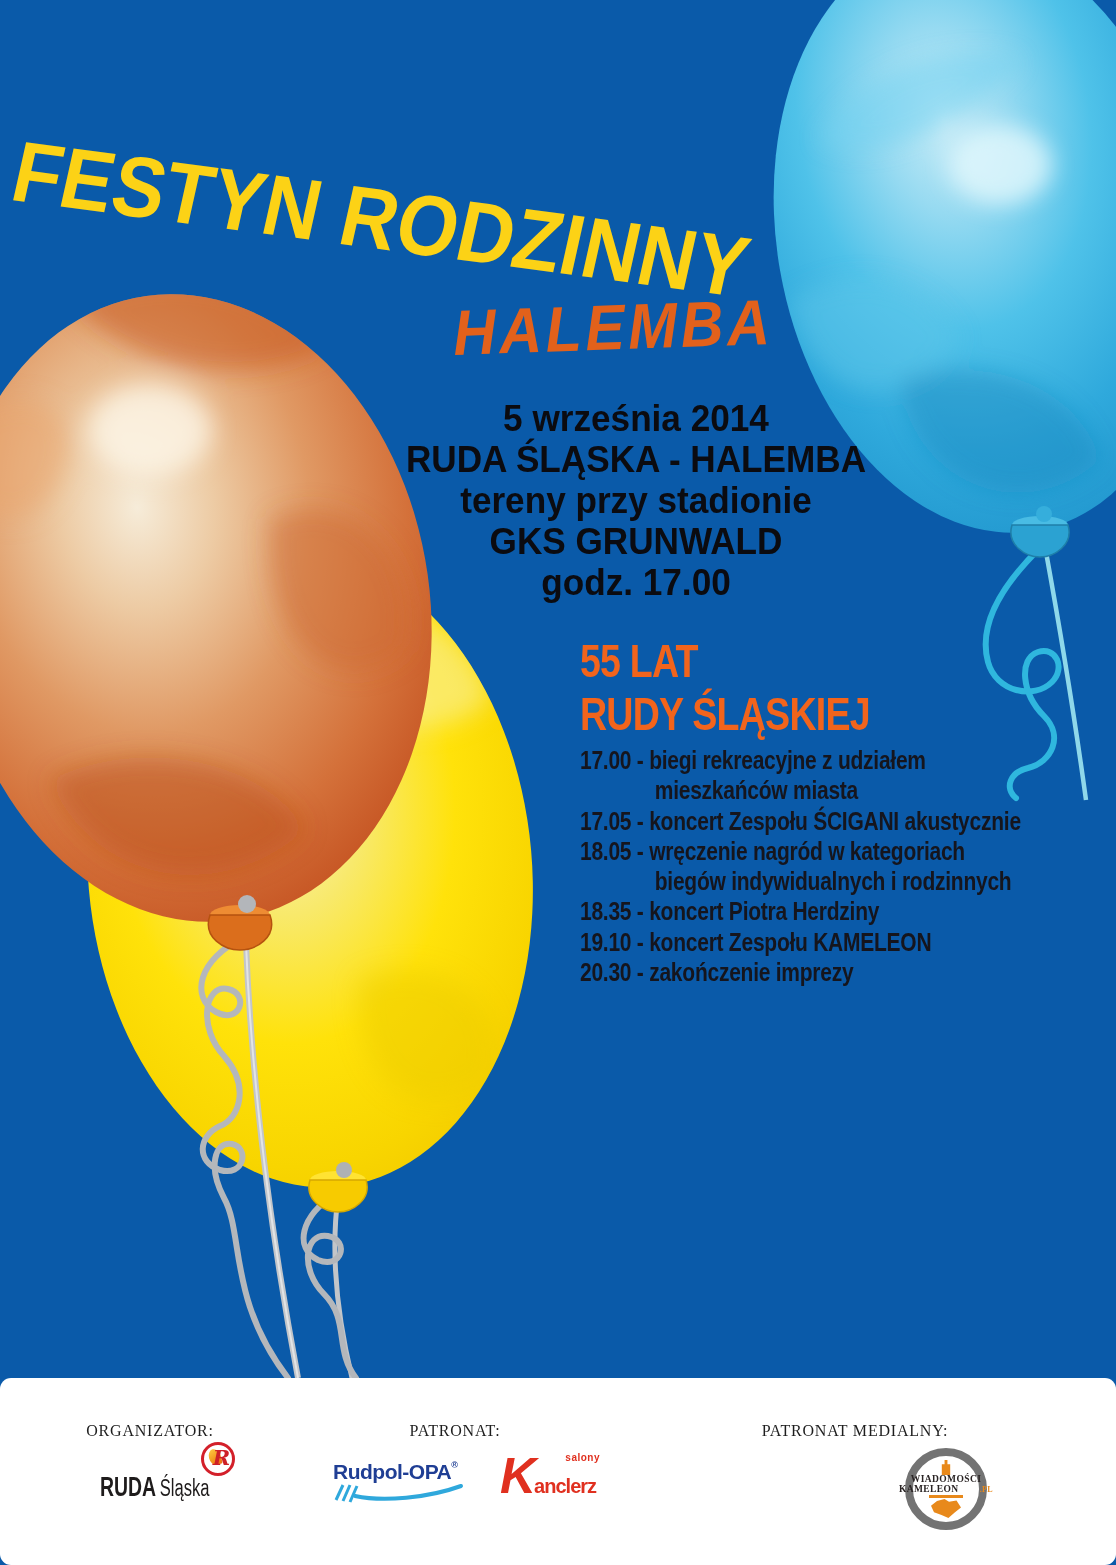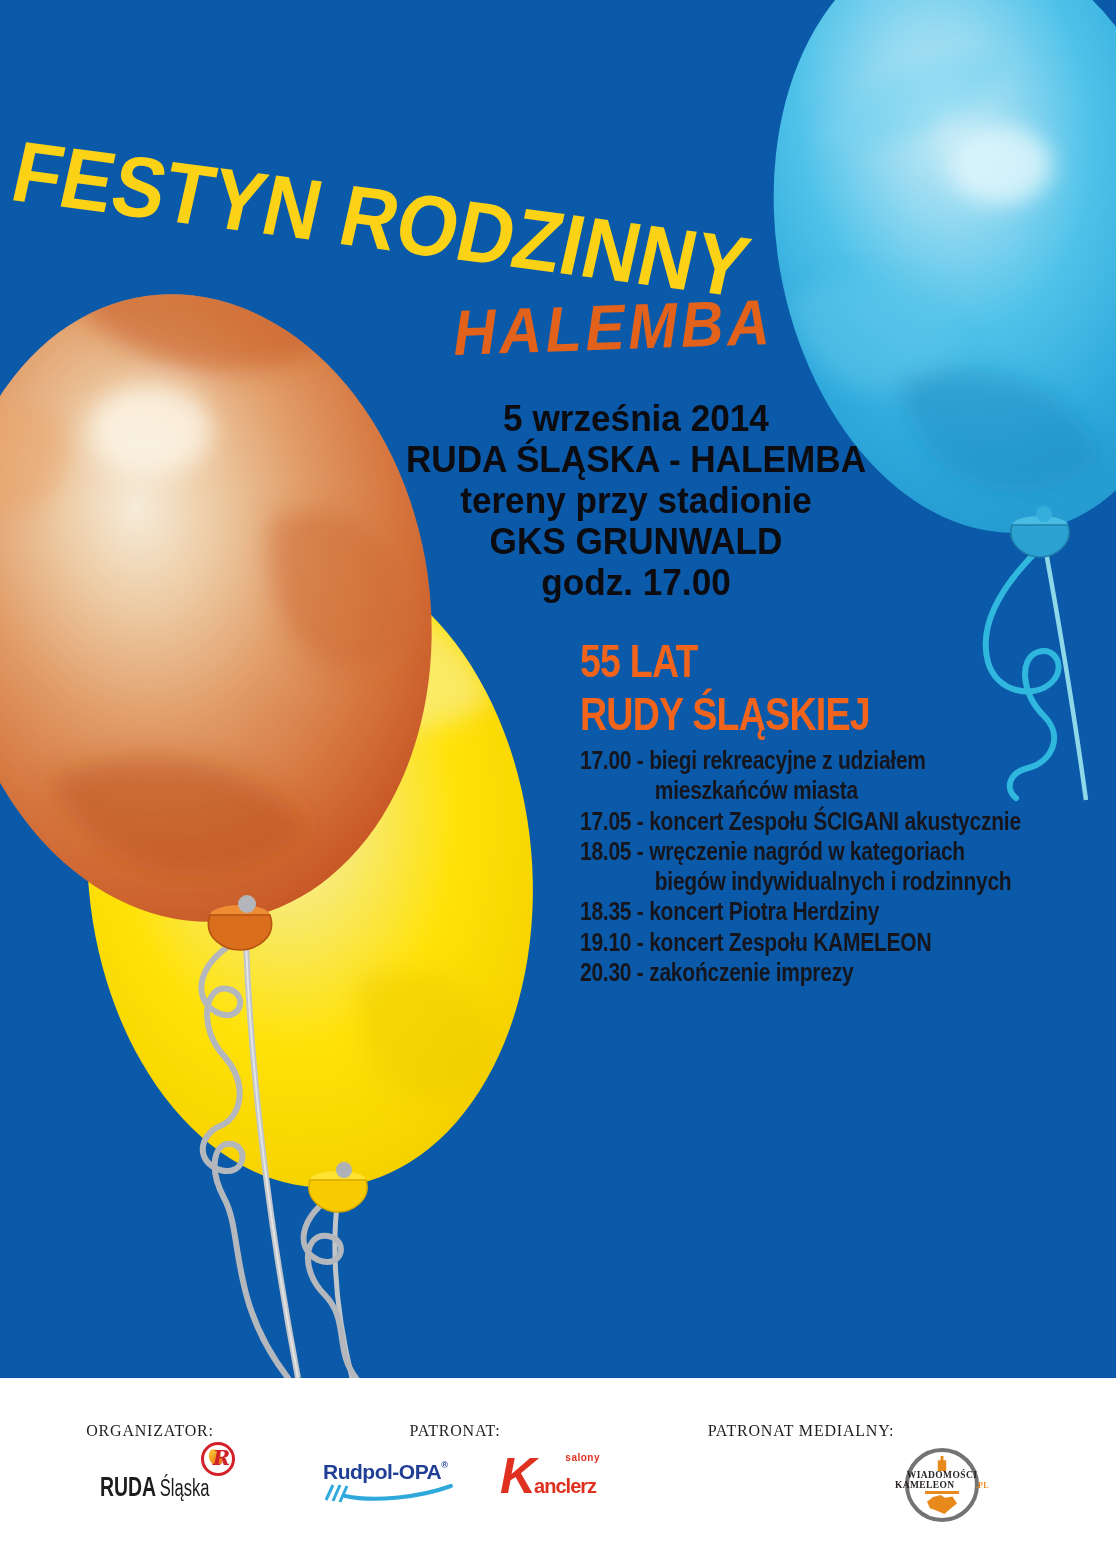--- a/index.html
+++ b/index.html
@@ -33,39 +33,39 @@
       transform:scaleX(.95);transform-origin:50% 0;}
   .anniv{position:absolute;left:580px;top:634px;font-weight:bold;font-size:47px;line-height:53px;
       color:#F2641C;letter-spacing:-1px;white-space:nowrap;
       transform:scaleX(.8);transform-origin:0 0;}
   .schedule{position:absolute;left:580px;top:745px;font-weight:bold;font-size:25px;line-height:30.3px;
       color:#15151D;letter-spacing:-.3px;white-space:nowrap;
       transform:scaleX(.84);transform-origin:0 0;}
   .sched-line.indent{padding-left:89px;}
 
   
-  .footer{position:absolute;left:0;top:1378px;width:1116px;height:187px;background:#FFFFFF;}
+  .footer{position:absolute;left:0;top:1378px;width:1116px;height:187px;background:#FFFFFF;border-radius:11px;}
   .f-label{position:absolute;top:44px;text-align:center;font-family:"Liberation Serif",serif;
       font-size:16px;letter-spacing:.8px;color:#1E1E1E;white-space:nowrap;}
   .org-text{position:absolute;left:100px;top:94px;white-space:nowrap;color:#1E1B1B;
       transform:scaleX(.72);transform-origin:0 0;}
   .org-text b{font-size:27px;font-weight:bold;}
   .org-text span{font-size:23px;font-weight:normal;margin-left:5px;}
 
-  .rudpol{position:absolute;left:323px;top:82px;width:140px;}
+  .rudpol{position:absolute;left:333px;top:82px;width:140px;}
   .rudpol .rp-line{font-weight:bold;font-size:21px;letter-spacing:-.5px;color:#1F3E94;white-space:nowrap;}
   .rudpol .rp-reg{font-size:9px;vertical-align:top;color:#1F3E94;}
   .rudpol svg{display:block;margin-top:-2px;}
 
   .kanclerz{position:absolute;left:500px;top:78px;color:#E0301F;white-space:nowrap;}
   .k-big{font-size:50px;font-weight:bold;font-style:italic;line-height:40px;letter-spacing:-2px;}
   .k-rest{font-size:20px;font-weight:bold;letter-spacing:-1px;}
   .k-tag{position:absolute;right:-4px;top:-4px;font-size:10px;font-weight:bold;letter-spacing:.5px;}
 
-  .wr-logo{position:absolute;left:905px;top:70px;width:66px;height:66px;border:4px solid #737373;
+  .wr-logo{position:absolute;left:905px;top:70px;width:66px;height:66px;border:8px solid #737373;
       border-radius:50%;display:flex;flex-direction:column;align-items:center;justify-content:flex-start;
       background:#fff;}
   .wr-tower{width:12px;height:15px;margin-top:4px;background:#E8891B;
       clip-path:polygon(38% 0,62% 0,62% 28%,85% 28%,85% 100%,15% 100%,15% 28%,38% 28%);}
   .wr-text{font-family:"Liberation Serif",serif;font-weight:bold;color:#2A2424;
       font-size:9.5px;line-height:9.5px;letter-spacing:.4px;text-align:center;white-space:nowrap;}
   .wr-text .pl{color:#E8891B;font-size:8px;margin-left:21px;}
   .wr-bar{width:34px;height:3px;background:#E8891B;margin:1px 0 1px 0;}
   .wr-map{width:30px;height:19px;background:#E8891B;
       clip-path:polygon(20% 10%,45% 0,60% 15%,85% 8%,100% 45%,80% 70%,58% 100%,35% 84%,10% 70%,0 35%);}
@@ -256,21 +256,21 @@
       <svg width="132" height="22" viewBox="0 0 132 22">
         <path d="M10,3 L3,18 M17,3 L10,19 M24,4 L17,20" stroke="#2FA8DC" stroke-width="3" fill="none"></path>
         <path d="M22,14 C50,20 95,16 128,4" stroke="#2FA8DC" stroke-width="4" fill="none" stroke-linecap="round"></path>
       </svg>
     </div>
     <div class="kanclerz">
       <span class="k-big">K</span><span class="k-rest">anclerz</span>
       <span class="k-tag">salony</span>
     </div>
 
-    <div class="f-label" style="left:701px;width:200px;">PATRONAT MEDIALNY:</div>
+    <div class="f-label" style="left:755px;width:200px;">PATRONAT MEDIALNY:</div>
     <div class="wr-logo">
       <i class="wr-tower"></i>
       <div class="wr-text">WIADOMOŚCI</div>
       <div class="wr-text"><span>KAMELEON</span><span class="pl">.PL</span></div>
       <i class="wr-bar"></i>
       <i class="wr-map"></i>
     </div>
   </div>
 
 </div>

